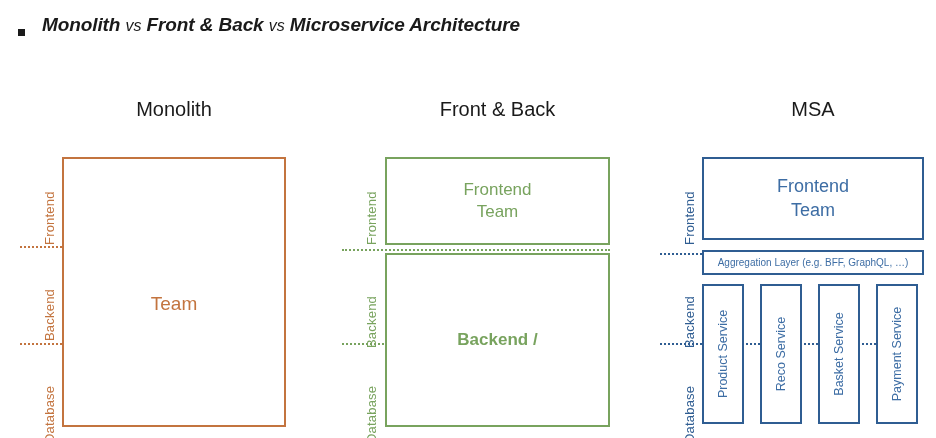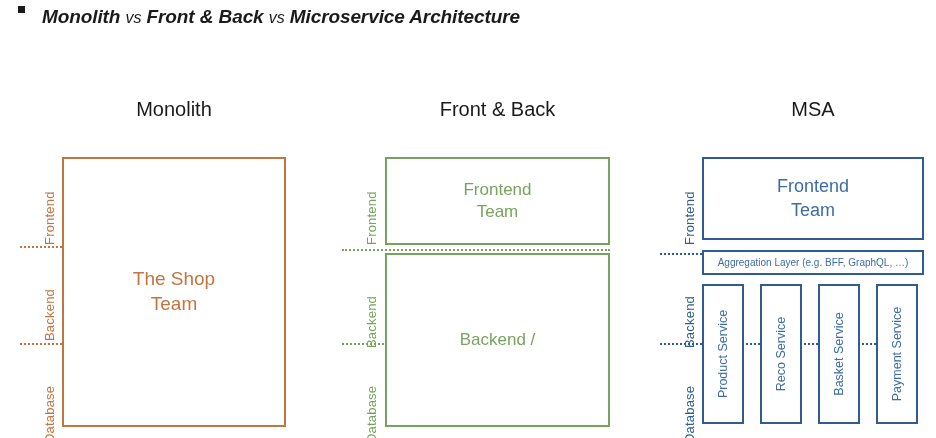--- a/index.html
+++ b/index.html
@@ -18,21 +18,21 @@
     background: #ffffff;
     overflow: hidden;
   }
 
   
   .title-row {
     position: absolute;
     left: 18px;
     top: 6px;
     display: flex;
-    align-items: flex-start;
+    align-items: flex-end;
     height: 30px;
   }
   .bullet {
     width: 7px;
     height: 7px;
     background: #1a1a1a;
     margin-right: 17px;
     flex: 0 0 auto;
   }
   .title-text {
@@ -108,20 +108,21 @@
   .c-fb { color: #78a35e; }
   #fb-box-front {
     left: 385px; top: 59px;
     width: 225px; height: 88px;
     border: 2px solid #78a35e;
   }
   #fb-box-back {
     left: 385px; top: 155px;
     width: 225px; height: 174px;
     border: 2px solid #78a35e;
+    font-weight: bold;
   }
   #fb-box-front .box-label, #fb-box-back .box-label { color: #78a35e; }
 
   
   .c-msa { color: #2f5d92; }
   #msa-box-front {
     left: 698px; top: 59px;
     width: 222px; height: 83px;
     border: 2px solid #2f5d92;
   }
@@ -169,21 +170,21 @@
     <div class="col-heading" style="left:62px;width:224px;">Monolith</div>
 
     <div class="gutter-label" style="left:42px;top:147px;">Frontend</div>
     <div class="gutter-label" style="left:42px;top:243px;">Backend</div>
     <div class="gutter-label" style="left:42px;top:345px;">Database</div>
 
     <div class="dotline" style="left:20px;top:148px;width:42px;"></div>
     <div class="dotline" style="left:20px;top:245px;width:42px;"></div>
 
     <div class="boxframe" id="mono-box">
-      <div class="box-label"><span>The Shop</span><br><span>Team</span></div>
+      <div class="box-label"><br><span>Team</span></div>
     </div>
   </div>
 
   <div class="col c-fb" id="col-front-and-back" style="left:0px;width:625px;height:340px;">
     <div class="col-heading" style="left:385px;width:225px;">Front &amp; Back</div>
 
     <div class="gutter-label" style="left:364px;top:147px;">Frontend</div>
     <div class="gutter-label" style="left:364px;top:250px;">Backend</div>
     <div class="gutter-label" style="left:364px;top:345px;">Database</div>
 

